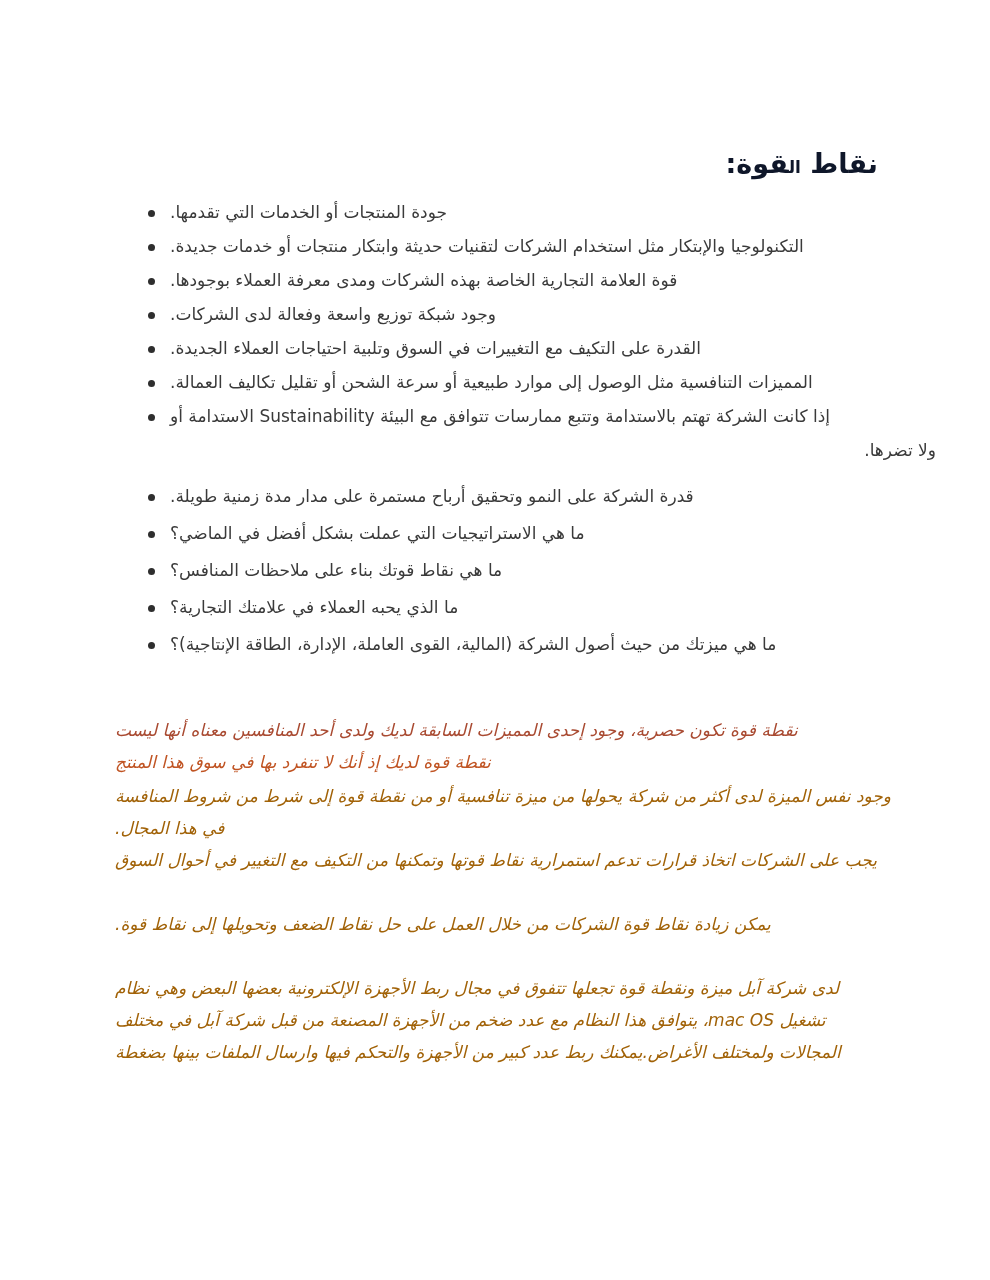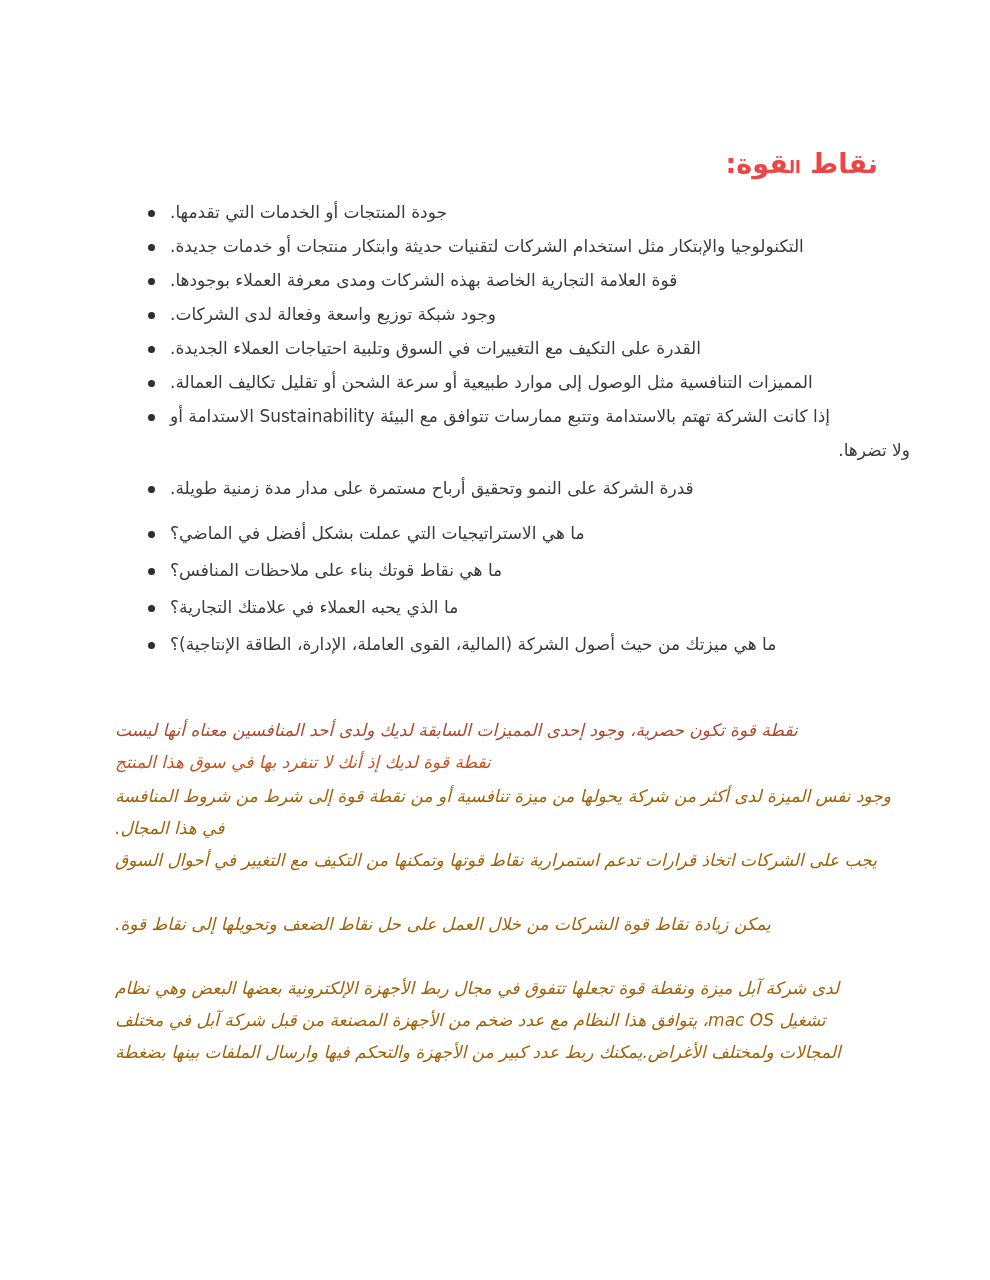--- a/index.html
+++ b/index.html
@@ -21,37 +21,37 @@
   }
   .heading .small-al{font-size:17px;font-weight:bold;}
   
   .bullets{margin-top:16px;}
   .bullet-row{
     display:flex;align-items:flex-start;
     margin:0 0 12px 148px;
     height:22px;
   }
   .bullet-row.q{margin-bottom:15px;}
-  .bullet-row.qfirst{margin-top:23px;}
+  .bullet-row.qfirst{margin-top:15px;}
   .dot{
     width:7px;height:7px;border-radius:50%;
     background:#2e2e2e;flex:0 0 7px;
     align-self:center;margin-top:2px;
   }
   .btext{
     margin-left:15px;
     direction:rtl;unicode-bidi:plaintext;
     font-size:17px;line-height:22px;
     white-space:nowrap;color:#3a3a3a;
   }
   .cont-line{
     direction:rtl;text-align:right;
-    padding-right:80px;
+    padding-right:54px;
     font-size:17px;line-height:22px;
-    margin-bottom:16px;height:22px;
+    margin-bottom:24px;height:22px;
     white-space:nowrap;color:#3a3a3a;
   }
   
   .pline{
     margin-left:115px;
     direction:rtl;text-align:left;
     font-size:17px;line-height:22px;
     white-space:nowrap;color:#a16207;
   }
   .red1{color:#a94a31;}
@@ -59,21 +59,21 @@
   .mt-red{margin-top:64px;}
   .pitch{margin-bottom:10px;font-style:italic;}
   .gap34{margin-top:12px;}
   .gap64{margin-top:42px;}
 </style>
 </head>
 <body>
 
 <div class="page">
 
-  <div class="heading" style="color:#ef4444;">
+  <div class="heading" style="color:#0f172a;">
     <span>نقاط </span><span class="small-al">ال</span><span>قوة:</span>
   </div>
 
   <div class="bullets">
 
     <div class="bullet-row">
       <span class="dot"></span>
       <div class="btext">جودة المنتجات أو الخدمات التي تقدمها.</div>
     </div>
     <div class="bullet-row">

